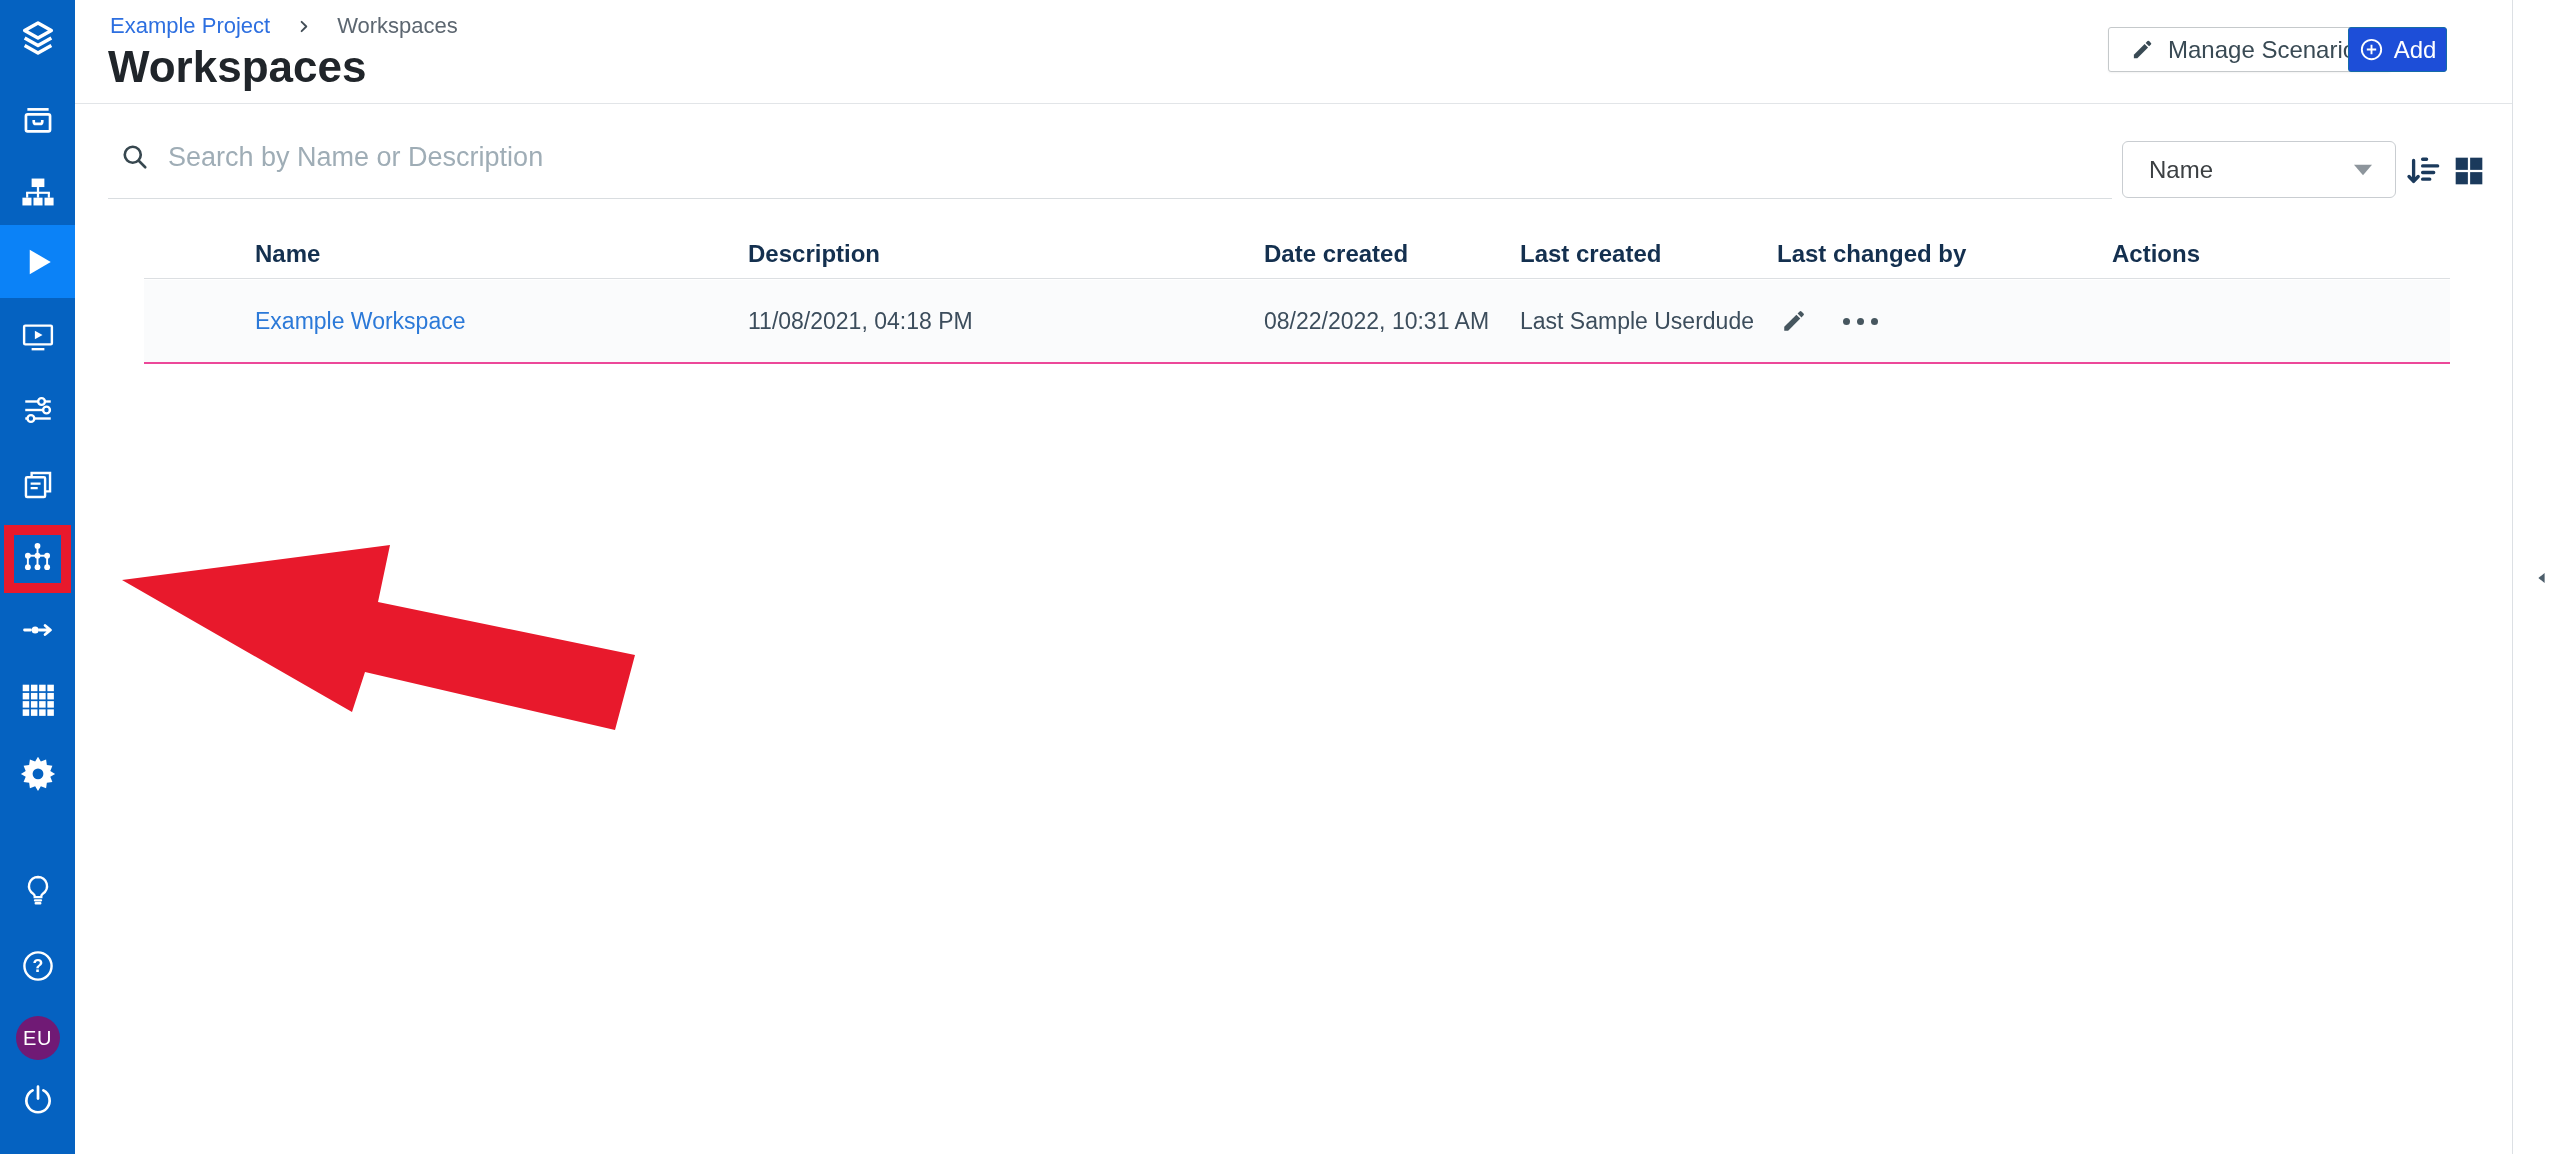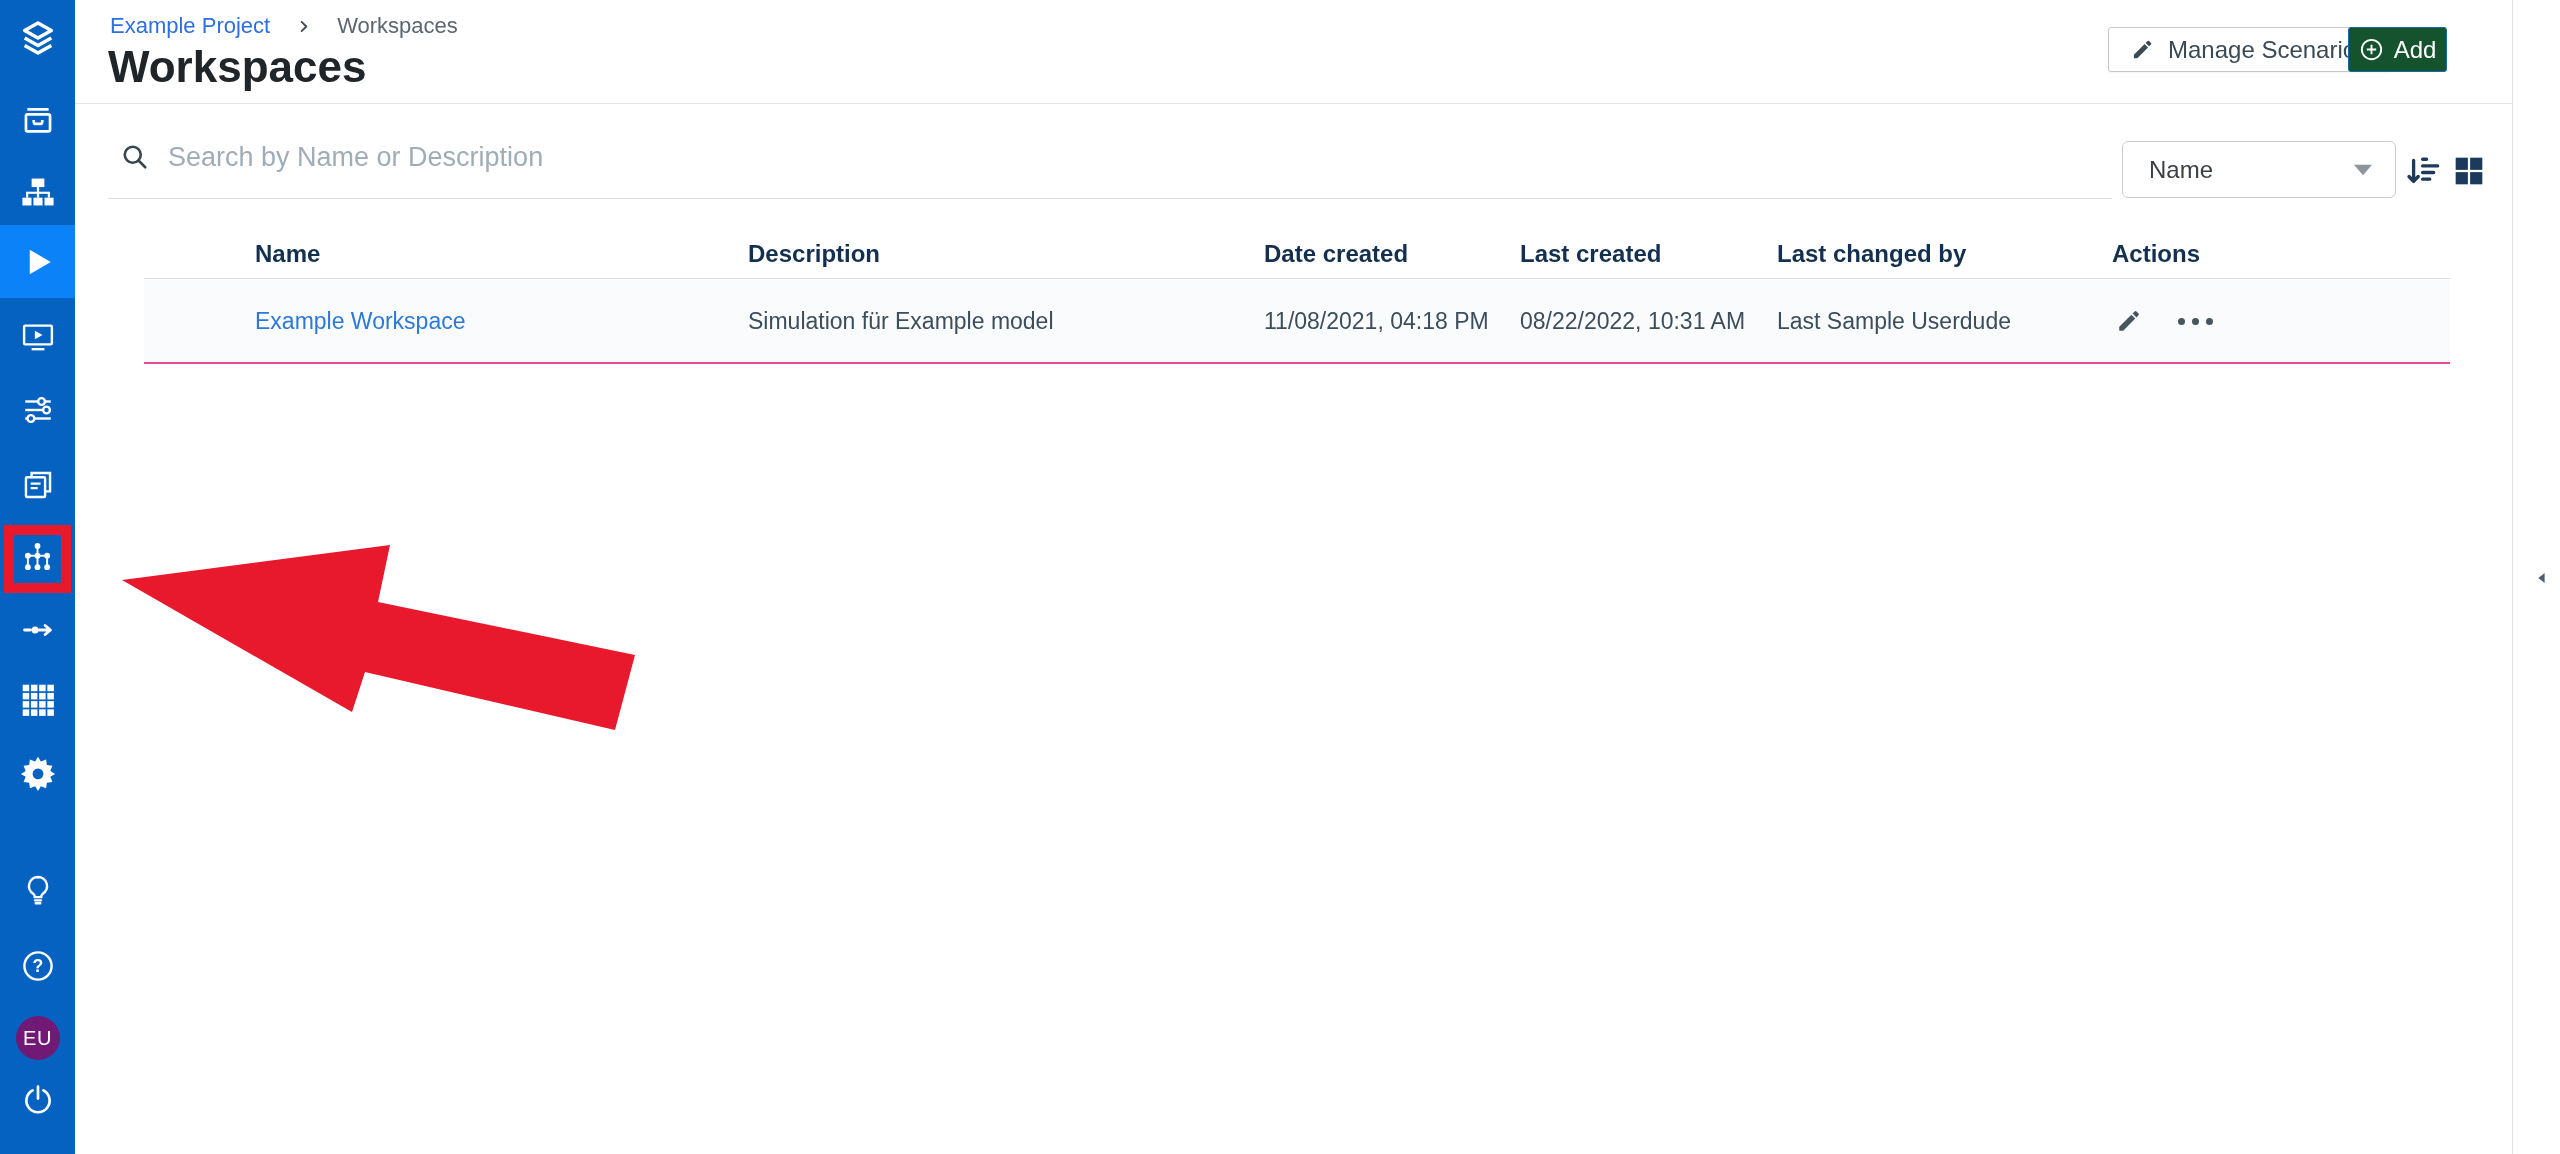--- a/index.html
+++ b/index.html
@@ -16,21 +16,21 @@
   .avatar { width:44px; height:44px; border-radius:50%; background:#701a75; color:#fff; font-size:20px; display:flex; align-items:center; justify-content:center; letter-spacing:0.5px; }
 
   
   .breadcrumb { position:absolute; left:110px; top:12px; height:28px; display:flex; align-items:center; gap:26px; font-size:22px; }
   .crumb-link { color:#2d6fe0; cursor:pointer; }
   .crumb-current { color:#5c6670; }
   .page-title { position:absolute; left:108px; top:42px; font-size:44px; color:#20252a; }
   .header-border { position:absolute; left:75px; top:103px; width:2437px; height:0; border-top:1px solid #e2e5e8; }
 
   .btn-manage { position:absolute; left:2108px; top:27px; height:45px; padding:0 22px; background:#fff; border:1px solid #c5c9cb; border-radius:3px; display:flex; align-items:center; gap:14px; font-size:24px; color:#394a54; cursor:pointer; box-shadow:0 1px 2px rgba(0,0,0,0.05); }
-  .btn-add { position:absolute; left:2348px; top:27px; width:99px; height:45px; background:#14532d; border:1px solid #156ba8; border-radius:3px; display:flex; align-items:center; justify-content:center; gap:10px; font-size:24px; color:#fff; cursor:pointer; }
+  .btn-add { position:absolute; left:2348px; top:27px; width:99px; height:45px; background:#1d4ed8; border:1px solid #156ba8; border-radius:3px; display:flex; align-items:center; justify-content:center; gap:10px; font-size:24px; color:#fff; cursor:pointer; }
 
   
   .search-wrap { position:absolute; left:108px; top:142px; width:2004px; height:57px; border-bottom:1px solid #d9dde0; display:flex; align-items:flex-start; gap:18px; padding-left:12px; }
   .search-wrap input { flex:1; border:none; outline:none; background:transparent; font-size:27px; color:#333; font-family:"Liberation Sans", sans-serif; }
   .search-wrap input::placeholder { color:#9fadb6; }
   .sort-select { position:absolute; left:2122px; top:141px; width:274px; height:57px; border:1px solid #c9cdd1; border-radius:6px; display:flex; align-items:center; justify-content:space-between; padding:0 22px 0 26px; cursor:pointer; background:#fff; }
   .sort-select .val { font-size:24px; color:#3c4043; }
   .icon-btn { position:absolute; background:none; border:none; cursor:pointer; padding:0; }
 
   
@@ -307,21 +307,20 @@
     <span>Name</span>
     <span>Description</span>
     <span>Date created</span>
     <span>Last created</span>
     <span>Last changed by</span>
     <span>Actions</span>
   </div>
 
   <div class="trow">
     <span class="cell"><span class="row-link">Example Workspace</span></span>
-    <span class="cell">Simulation für Example model</span>
     <span class="cell">11/08/2021, 04:18 PM</span>
     <span class="cell">08/22/2022, 10:31 AM</span>
     <span class="cell">Last Sample Userdude</span>
     <span class="cell actions-cell">
       <span style="display:flex;cursor:pointer;">
         <svg width="26" height="26" viewBox="0 0 24 24" fill="#46565f">
           <path d="M3 17.4 V21 h3.6 L17.8 9.8 14.2 6.2 Z"></path>
           <path d="M15.3 5.1 l1.9 -1.9 a1.2 1.2 0 0 1 1.7 0 l1.9 1.9 a1.2 1.2 0 0 1 0 1.7 l-1.9 1.9 Z"></path>
         </svg>
       </span>

